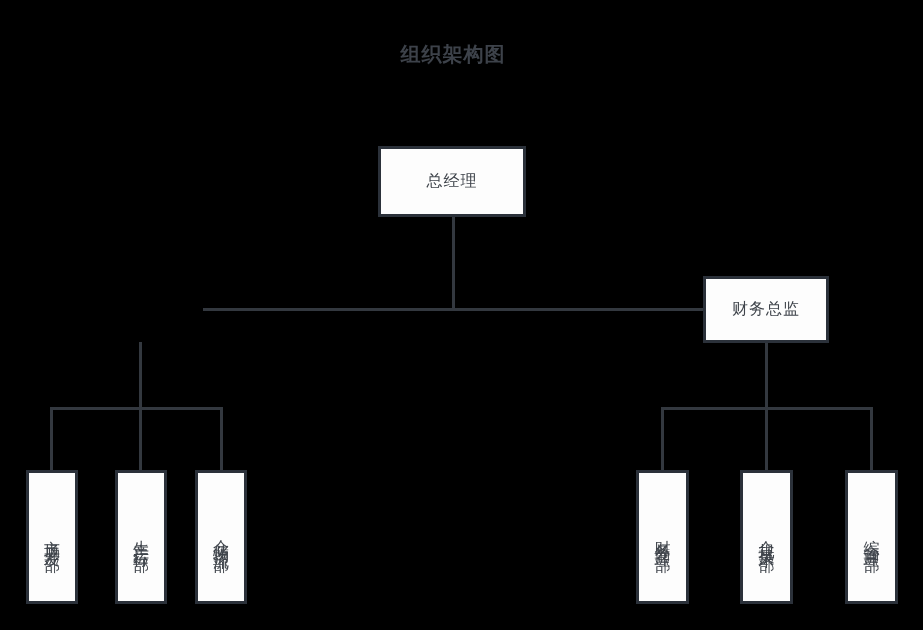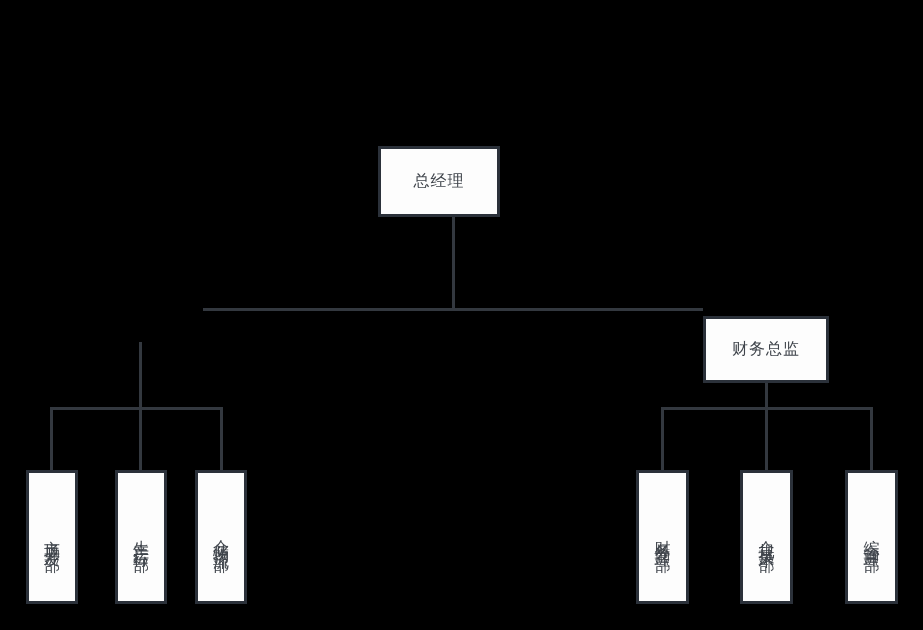--- a/index.html
+++ b/index.html
@@ -46,23 +46,23 @@
   .node-h {
     letter-spacing: 1px;
   }
   .node-v {
     writing-mode: vertical-rl;
     text-orientation: upright;
     letter-spacing: 4px;
     line-height: 1;
   }
   
-  #node-root  { left: 378px; top: 146px; width: 122px; height: 71px; }
+  #node-root  { left: 378px; top: 146px; width: 148px; height: 71px; }
   #node-l2a   { left: 75px;  top: 276px; width: 128px; height: 67px; }
-  #node-l2b   { left: 703px; top: 276px; width: 126px; height: 67px; margin-top: 40px; }
+  #node-l2b   { left: 703px; top: 276px; width: 126px; height: 67px; }
   #node-d1    { left: 26px;  top: 470px; width: 52px;  height: 134px; }
   #node-d2    { left: 115px; top: 470px; width: 52px;  height: 134px; }
   #node-d3    { left: 195px; top: 470px; width: 52px;  height: 134px; }
   #node-d4    { left: 636px; top: 470px; width: 53px;  height: 134px; }
   #node-d5    { left: 740px; top: 470px; width: 53px;  height: 134px; }
   #node-d6    { left: 845px; top: 470px; width: 53px;  height: 134px; }
   
   #ln-root-stem   { left: 452px; top: 215px; width: 3px;   height: 96px; }
   #ln-main-bus    { left: 203px; top: 308px; width: 500px; height: 3px; }
   #ln-left-stem   { left: 139px; top: 342px; width: 3px;   height: 128px; }
@@ -72,20 +72,21 @@
   #ln-right-stem  { left: 765px; top: 342px; width: 3px;   height: 128px; }
   #ln-right-bus   { left: 661px; top: 407px; width: 212px; height: 3px; }
   #ln-right-drop1 { left: 661px; top: 407px; width: 3px;   height: 63px; }
   #ln-right-drop3 { left: 870px; top: 407px; width: 3px;   height: 63px; }
 </style>
 </head>
 <body>
 
 <div class="canvas">
 
+  <h1 class="chart-title">组织架构图</h1>
 
   <div class="line" id="ln-root-stem"></div>
   <div class="line" id="ln-main-bus"></div>
   <div class="line" id="ln-left-stem"></div>
   <div class="line" id="ln-left-bus"></div>
   <div class="line" id="ln-left-drop1"></div>
   <div class="line" id="ln-left-drop3"></div>
   <div class="line" id="ln-right-stem"></div>
   <div class="line" id="ln-right-bus"></div>
   <div class="line" id="ln-right-drop1"></div>

